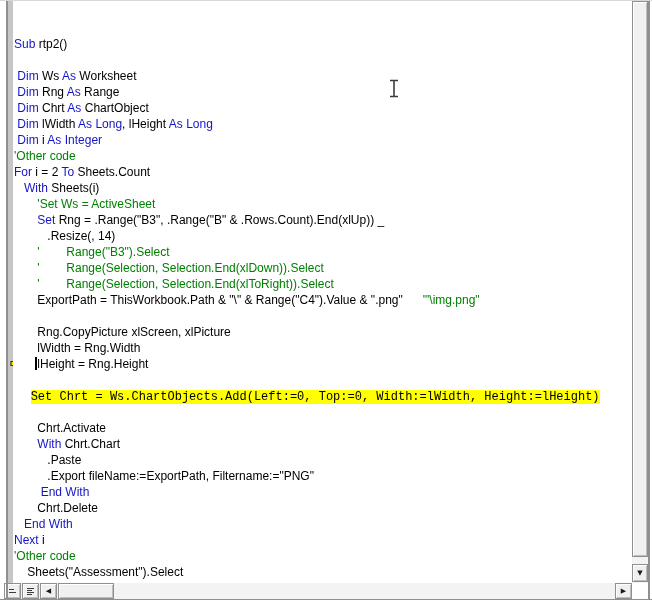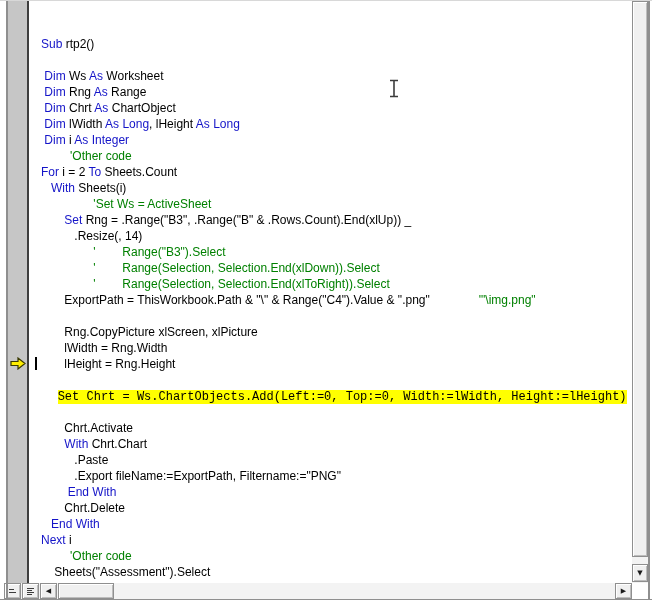--- a/index.html
+++ b/index.html
@@ -10,26 +10,26 @@
   .frame-right-line{position:absolute;left:648px;top:0;width:2px;height:600px;background:#8f8f8f;}
   .frame-bottom-line{position:absolute;left:0;top:598px;width:652px;height:2px;background:#8f8f8f;}
   .frame-right-white{position:absolute;left:650px;top:0;width:2px;height:600px;background:#fff;}
 
   
   .margin-bar{position:absolute;left:8px;top:0;width:19px;height:582px;background:var(--margin,#c6c6c6);
               border-right:2px solid #3e3e3e;}
   .exec-arrow{position:absolute;left:2px;top:356px;width:16px;height:13px;}
 
   
-  .code-area{position:absolute;left:40px;top:0;width:603px;height:582px;background:#fff;
+  .code-area{position:absolute;left:13px;top:0;width:603px;height:582px;background:#fff;
              font-size:12px;line-height:16px;white-space:pre;overflow:hidden;
              padding:3px 0 0 1px;box-sizing:border-box;color:#000;cursor:text;}
   .code-line{height:16px;white-space:pre;}
   .seg-kw{color:var(--kw,#0000d0);}
-  .seg-cm{color:var(--cm,#008000);margin-left:29px;}
+  .seg-cm{color:var(--cm,#008000);}
   .seg-tx{color:#000;}
   .hl{background:var(--hl,#ffff00);color:#000;font-family:Liberation Mono, monospace;}
 
   .text-caret{position:absolute;left:35px;top:356px;width:2px;height:13px;background:#000;}
   .ibeam{position:absolute;left:388px;top:78px;width:12px;height:19px;}
 
   
   .vscroll{position:absolute;left:632px;top:0;width:17px;height:582px;background:#f3f3f3;}
   .bevel{background:#f0f0f0;border:1px solid #8f8f8f;
          box-shadow:inset 1px 1px 0 #ffffff, inset -1px -1px 0 #bdbdbd;box-sizing:border-box;}

